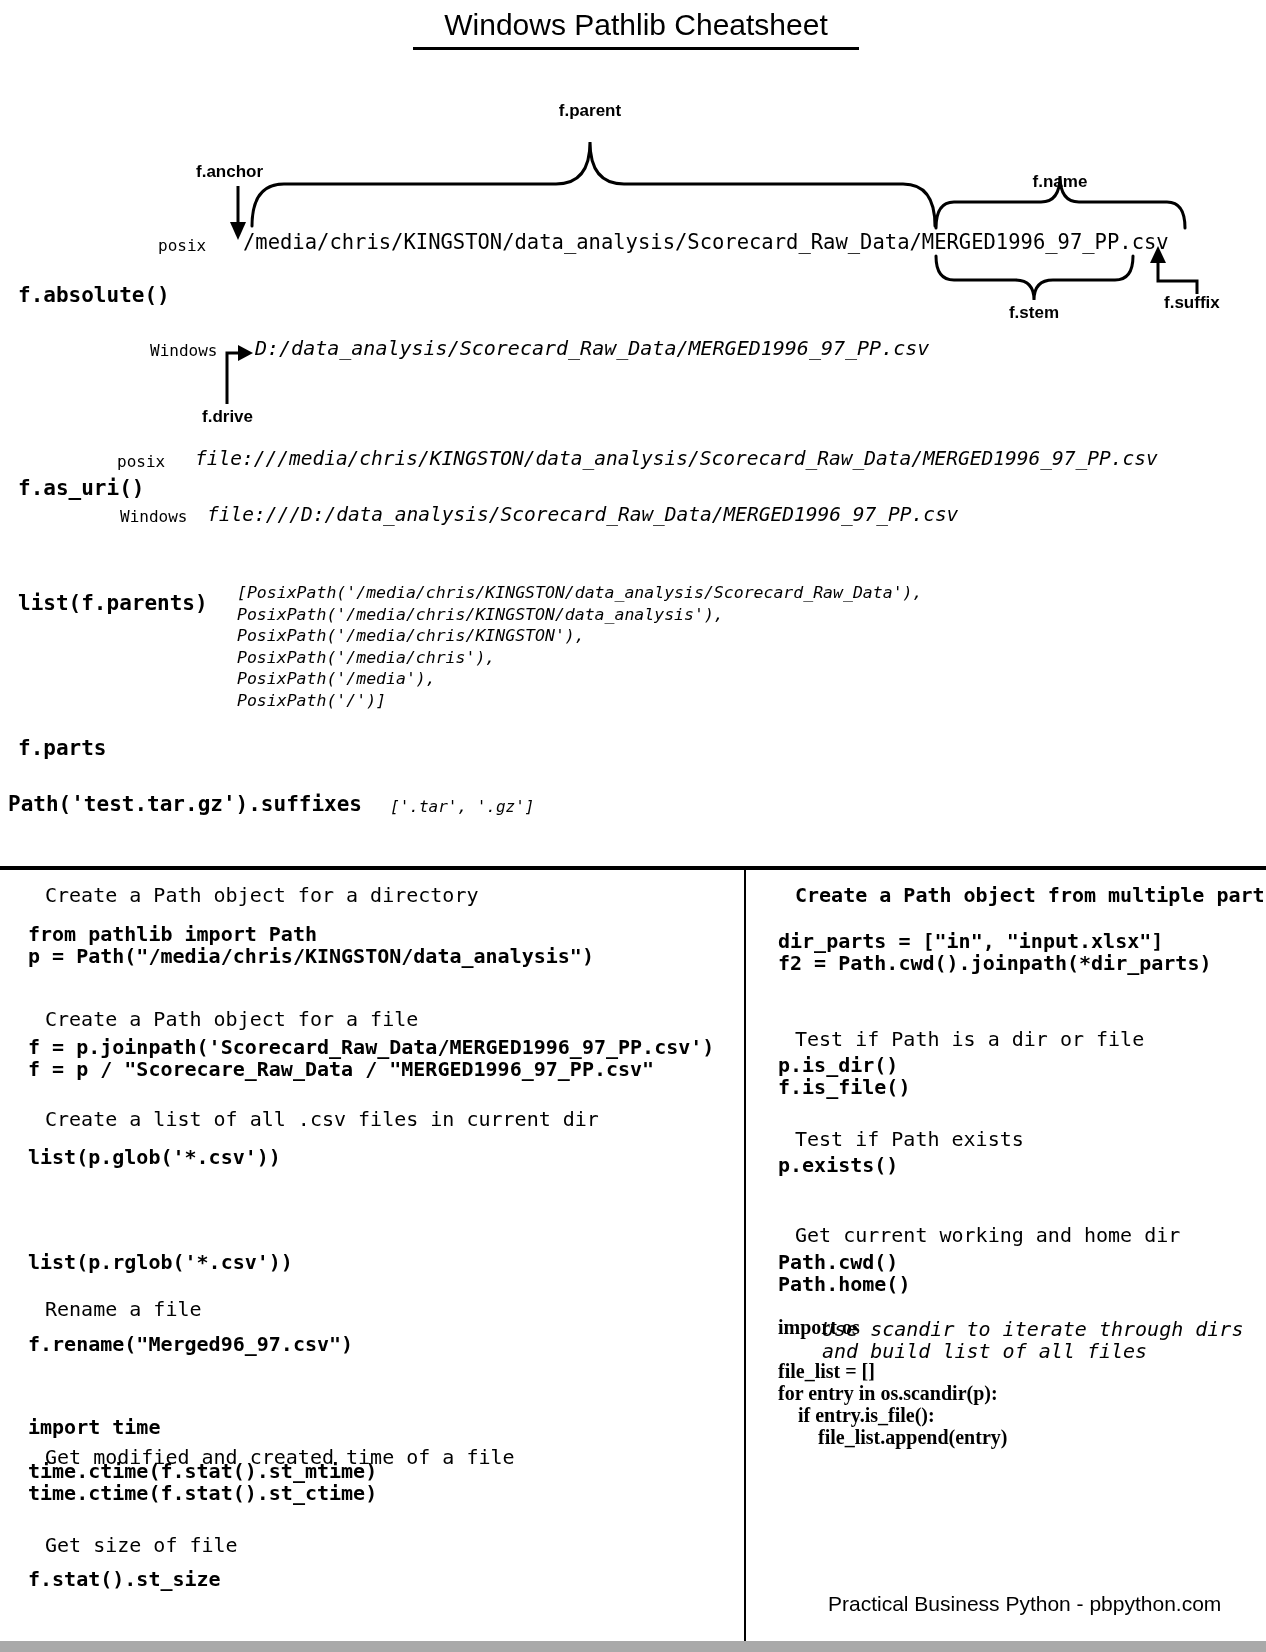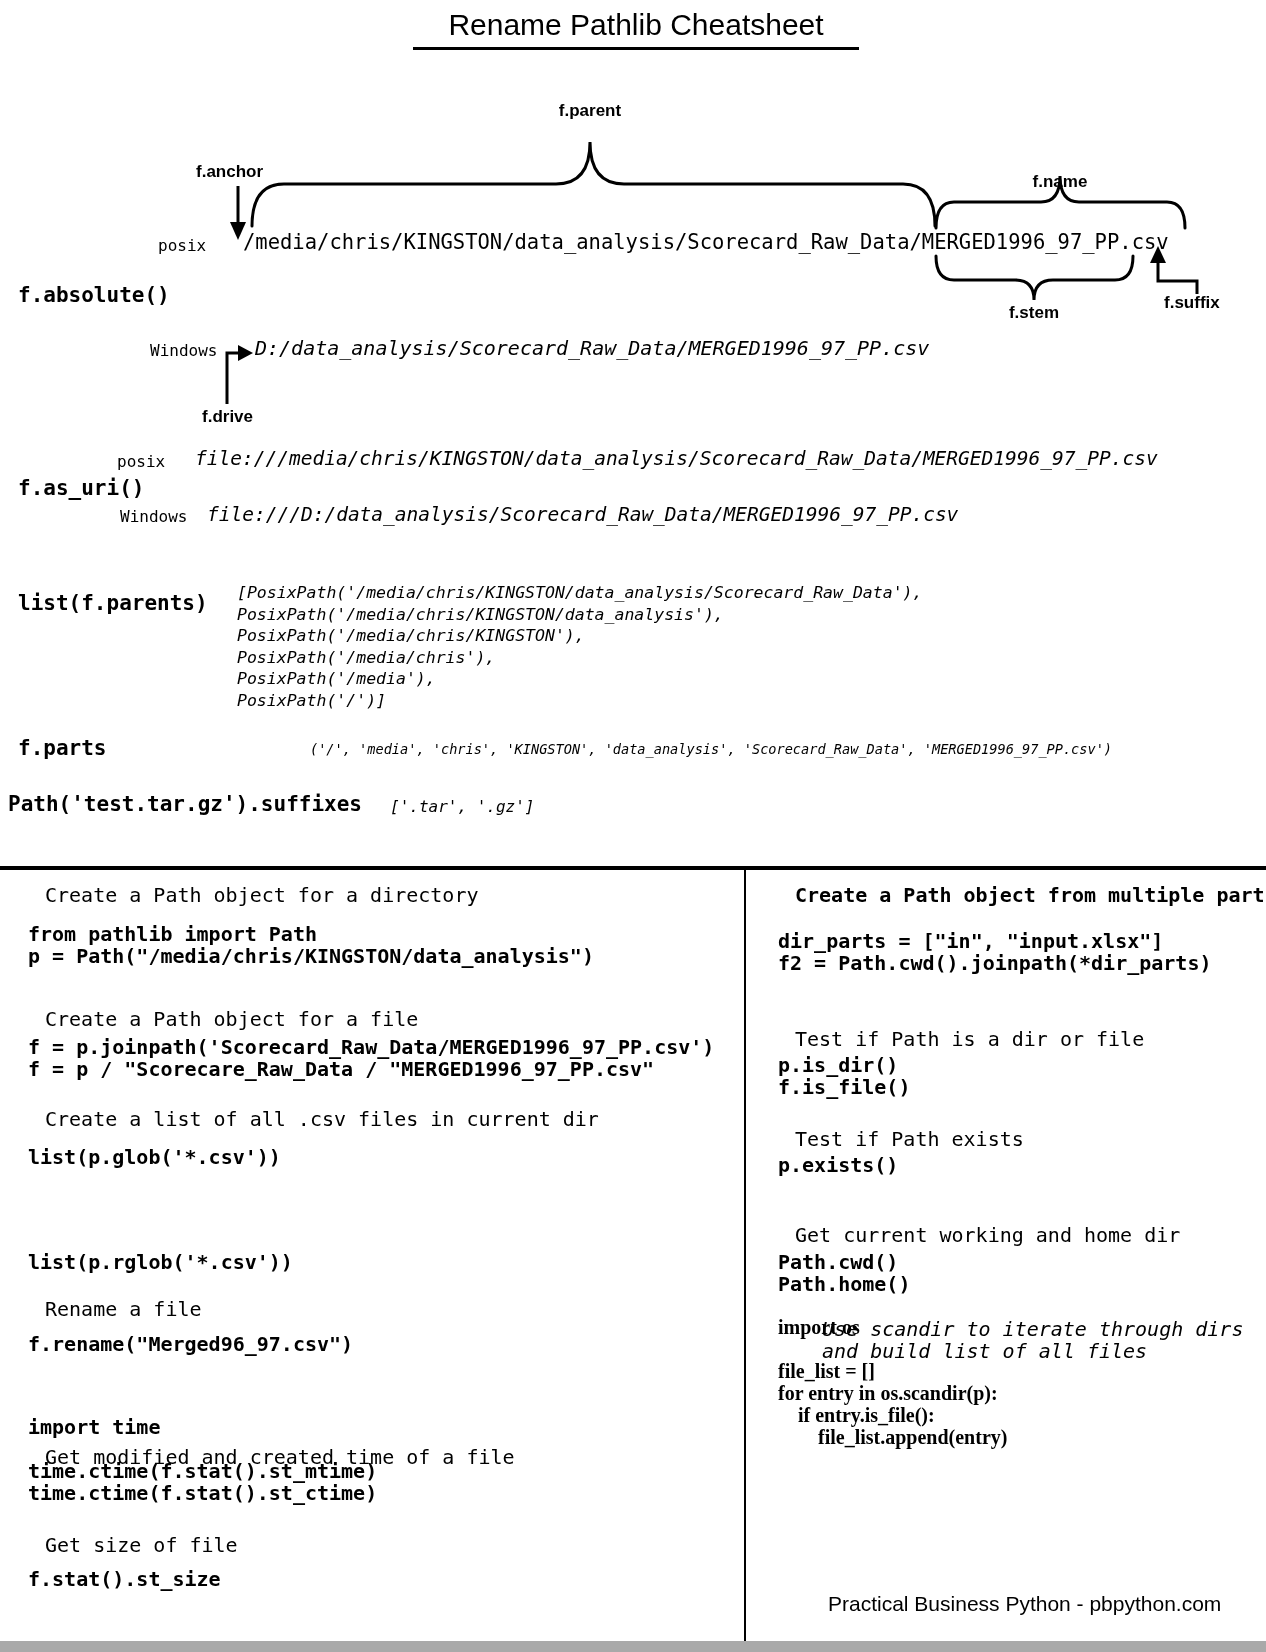--- a/index.html
+++ b/index.html
@@ -21,21 +21,21 @@
   .vdiv{left:744px;top:870px;width:2px;height:771px;background:#000;}
   .graybar{left:0;bottom:0;width:1266px;height:11px;background:#a9a9a9;}
   .footer{font:21px "Liberation Sans",sans-serif;margin-left:40px;}
   svg{position:absolute;left:0;top:0;pointer-events:none;}
 </style>
 </head>
 <body>
 
 <div class="page">
 
-  <div class="abs title" style="left:413px;top:8px;width:446px;">Rename Pathlib Cheatsheet</div>
+  <div class="abs title" style="left:413px;top:8px;width:446px;">Windows Pathlib Cheatsheet</div>
 
   <svg width="1266" height="560" viewBox="0 0 1266 560">
 
     <path d="M 252 226 Q 252 184 284 184 L 556 184 Q 590 184 590 142 Q 590 184 624 184 L 903 184 Q 935 184 935 226" fill="none" stroke="#000" stroke-width="3" stroke-linecap="round"></path>
 
     <path d="M 936 228 Q 936 202 954 202 L 1041 202 Q 1060 202 1060 176 Q 1060 202 1079 202 L 1167 202 Q 1185 202 1185 228" fill="none" stroke="#000" stroke-width="3" stroke-linecap="round"></path>
 
     <path d="M 936 256 Q 936 280 954 280 L 1015 280 Q 1034 280 1034 300 Q 1034 280 1053 280 L 1115 280 Q 1133 280 1133 256" fill="none" stroke="#000" stroke-width="3" stroke-linecap="round"></path>
 
     <g>
@@ -77,21 +77,20 @@
 
   <div class="abs api" style="left:18px;top:591px;">list(f.parents)</div>
   <div class="abs ival-lg" style="left:237px;top:582px;">[PosixPath('/media/chris/KINGSTON/data_analysis/Scorecard_Raw_Data'),
 PosixPath('/media/chris/KINGSTON/data_analysis'),
 PosixPath('/media/chris/KINGSTON'),
 PosixPath('/media/chris'),
 PosixPath('/media'),
 PosixPath('/')]</div>
 
   <div class="abs api" style="left:18px;top:736px;">f.parts</div>
-  <div class="abs ival-sm" style="left:310px;top:741px;">('/', 'media', 'chris', 'KINGSTON', 'data_analysis', 'Scorecard_Raw_Data', 'MERGED1996_97_PP.csv')</div>
 
   <div class="abs api" style="left:8px;top:792px;">Path('test.tar.gz').suffixes</div>
   <div class="abs ival-md" style="left:390px;top:797px;">['.tar', '.gz']</div>
 
   <div class="abs hdiv"></div>
   <div class="abs vdiv"></div>
 
   <div class="abs h" style="left:5px;top:884px;">Create a Path object for a directory</div>
   <pre class="abs c" style="left:28px;top:923px;">from pathlib import Path
 p = Path("/media/chris/KINGSTON/data_analysis")</pre>

